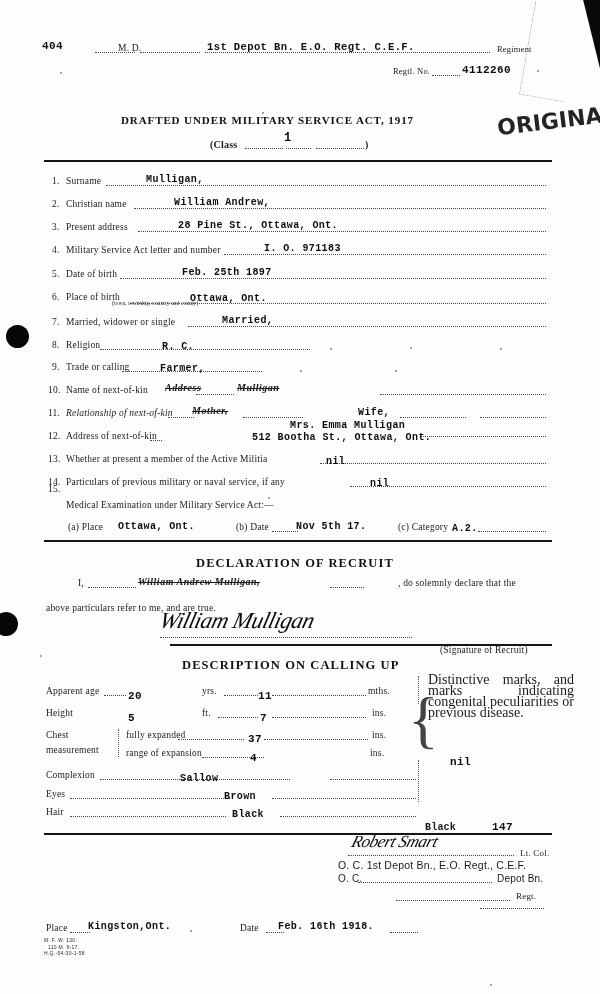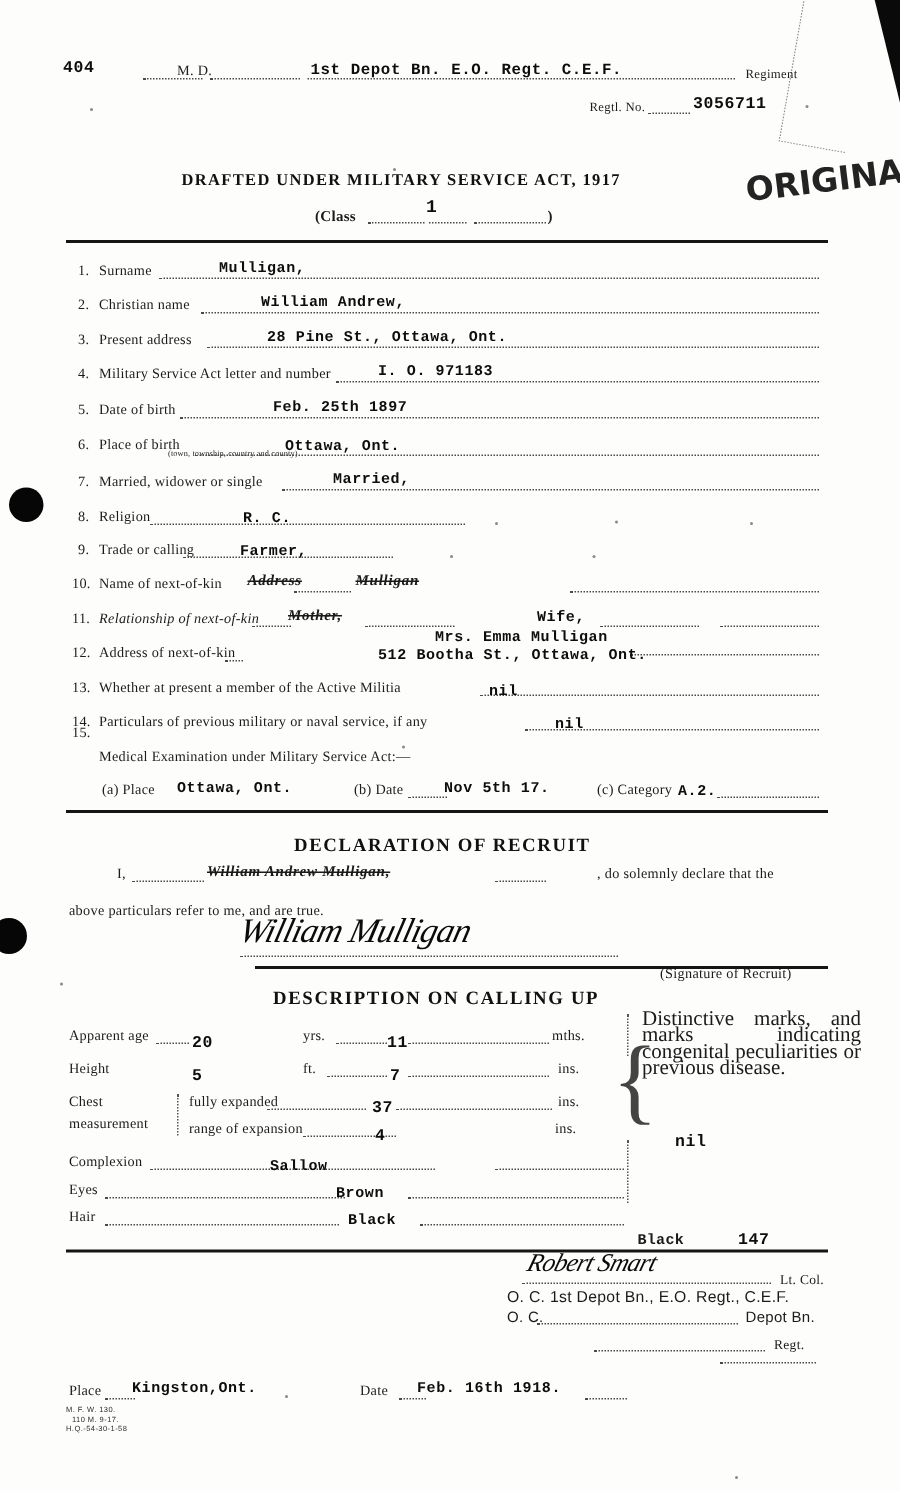--- a/index.html
+++ b/index.html
@@ -182,21 +182,21 @@
 
   <div class="dots" style="left:95px; top:52px; width:40px;"></div>
   <div class="lbl abs" style="left:118px; top:43px;">M. D.</div>
   <div class="dots" style="left:140px; top:52px; width:60px;"></div>
   <div class="dots" style="left:205px; top:52px; width:285px;"></div>
   <div class="hw abs" style="left:207px; top:41px; font-size:10.5px;">1st Depot Bn. E.O. Regt. C.E.F.</div>
   <div class="lbl abs" style="left:497px; top:44px; font-size:8.5px;">Regiment</div>
 
   <div class="lbl abs" style="left:393px; top:66px; font-size:8.5px;">Regtl. No.</div>
   <div class="dots" style="left:432px; top:75px; width:28px;"></div>
-  <div class="hw abs" style="left:462px; top:64px; font-size:11px;">3056711</div>
+  <div class="hw abs" style="left:462px; top:64px; font-size:11px;">4112260</div>
   <div class="speck" style="left:537px; top:70px;"></div>
 
   <div class="h-sub abs" style="left:121px; top:114px;">DRAFTED UNDER MILITARY SERVICE ACT, 1917</div>
 
   <div class="stamp abs" style="left:497px; top:108px;">ORIGINAL</div>
 
   <div class="lbl abs" style="left:210px; top:139px; font-weight:700; font-size:10px;">(Class</div>
   <div class="dots" style="left:245px; top:148px; width:38px;"></div>
   <div class="hw abs" style="left:284px; top:131px; font-size:12px;">1</div>
   <div class="dots" style="left:286px; top:148px; width:25px;"></div>
@@ -216,21 +216,21 @@
   <div class="hw abs" style="left:174px; top:197px;">William  Andrew,</div>
 
   <div class="lbl abs" style="left:52px; top:222px;">3.</div>
   <div class="lbl abs" style="left:66px; top:222px;">Present address</div>
   <div class="dots" style="left:138px; top:231px; width:408px;"></div>
   <div class="hw abs" style="left:178px; top:220px;">28 Pine  St., Ottawa, Ont.</div>
 
   <div class="lbl abs" style="left:52px; top:245px;">4.</div>
   <div class="lbl abs" style="left:66px; top:245px;">Military Service Act letter and number</div>
   <div class="dots" style="left:224px; top:254px; width:322px;"></div>
-  <div class="hw abs" style="left:252px; top:243px;text-align:center;">I. O. 971183</div>
+  <div class="hw abs" style="left:264px; top:243px;text-align:center;">I. O. 971183</div>
 
   <div class="lbl abs" style="left:52px; top:269px;">5.</div>
   <div class="lbl abs" style="left:66px; top:269px;">Date of birth</div>
   <div class="dots" style="left:120px; top:278px; width:426px;"></div>
   <div class="hw abs" style="left:182px; top:267px;">Feb. 25th 1897</div>
 
   <div class="lbl abs" style="left:52px; top:292px;">6.</div>
   <div class="lbl abs" style="left:66px; top:292px;">Place of birth</div>
   <div class="tiny abs" style="left:112px; top:300px;">(town, township, country and county)</div>
   <div class="dots" style="left:130px; top:303px; width:416px;"></div>

